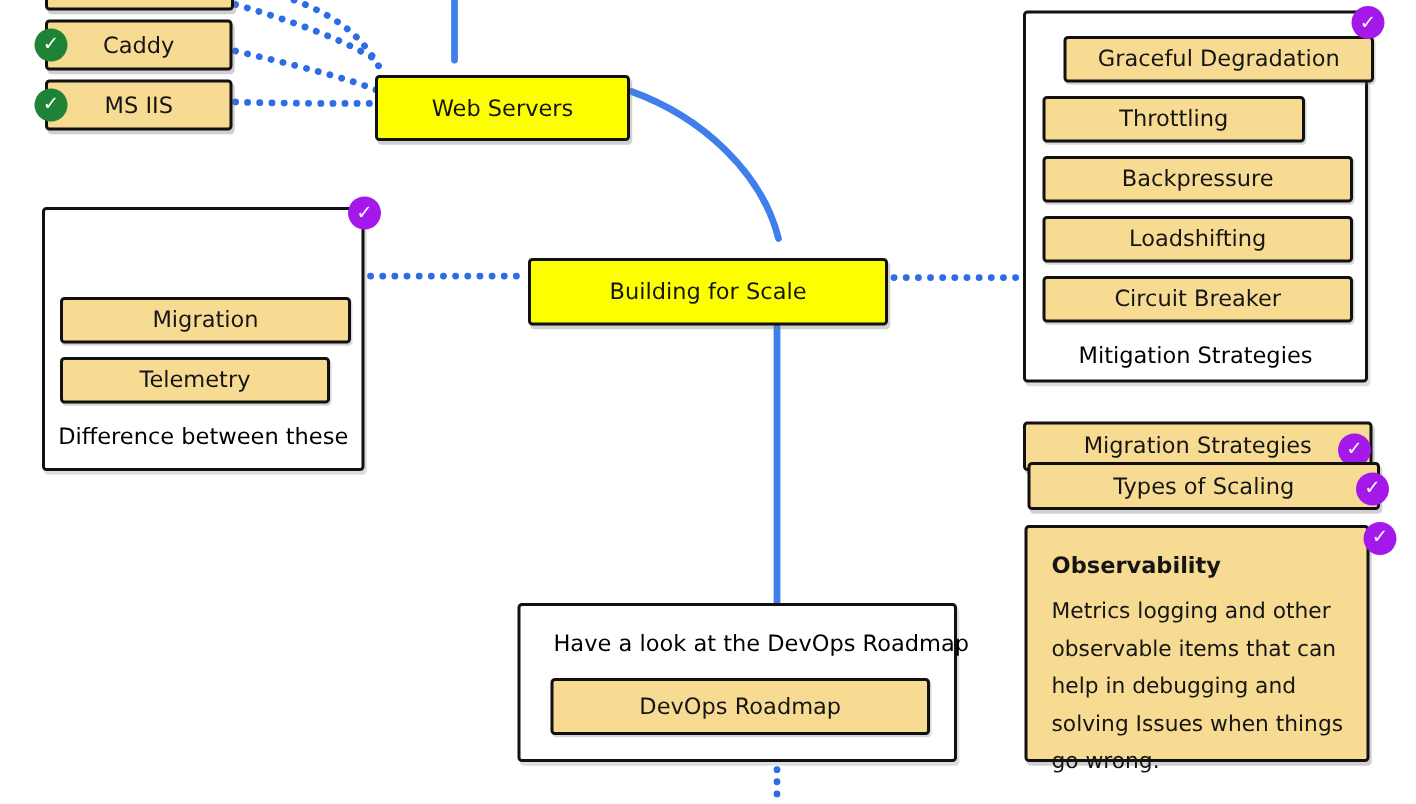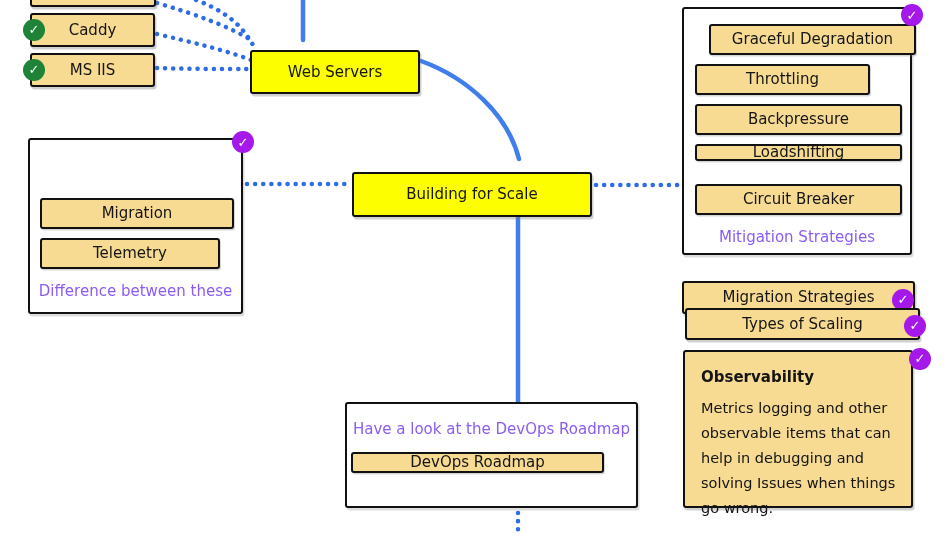--- a/index.html
+++ b/index.html
@@ -32,21 +32,21 @@
     background:var(--container-fill,#ffffff);
     border:2px solid var(--border,#111);
     border-radius:3px;
     box-sizing:border-box;
     box-shadow:1.5px 2.5px 0 rgba(120,120,120,0.25);
   }
   .container-box .node{box-shadow:1px 1.5px 0 rgba(120,120,120,0.3);}
   .caption{
     position:absolute;z-index:2;
     width:100%;text-align:center;
-    font-size:15px;color:#8b5cf6;
+    font-size:15px;color:#000000;
   }
   .badge{
     position:absolute;z-index:4;
     width:22px;height:22px;border-radius:50%;
     display:flex;align-items:center;justify-content:center;
     color:#fff;font-size:13px;font-weight:bold;
     box-sizing:border-box;
   }
   .badge.green{background:var(--check-green,#1e8237);}
   .badge.purple{background:var(--check-purple,#a418e9);}
@@ -106,21 +106,21 @@
     <span class="badge purple" style="left:217px;top:-5px;">✓</span>
     <div class="node subtopic" style="left:11px;top:15px;width:207px;height:31px;margin-left:14px;">
       <span>Graceful Degradation</span>
     </div>
     <div class="node subtopic" style="left:11px;top:55px;width:175px;height:31px;">
       <span>Throttling</span>
     </div>
     <div class="node subtopic" style="left:11px;top:95px;width:207px;height:31px;">
       <span>Backpressure</span>
     </div>
-    <div class="node subtopic" style="left:11px;top:135px;width:207px;height:17px;">
+    <div class="node subtopic" style="left:11px;top:135px;width:207px;height:31px;">
       <span>Loadshifting</span>
     </div>
     <div class="node subtopic" style="left:11px;top:175px;width:207px;height:31px;">
       <span>Circuit Breaker</span>
     </div>
     <div class="caption" style="top:219px;">Mitigation Strategies</div>
   </div>
 
   <div class="node subtopic" style="left:682px;top:265px;width:233px;height:33px;margin-top:16px;">
     <span>Migration Strategies</span>
@@ -131,20 +131,20 @@
     <span>Types of Scaling</span>
     <span class="badge purple" style="left:217px;top:5px;">✓</span>
   </div>
 
   <div class="node subtopic" style="left:683px;top:350px;width:230px;height:158px;cursor:pointer;">
     <span class="badge purple" style="left:224px;top:-4px;">✓</span>
     <div class="note-title" style="left:16px;top:17px;">Observability</div>
     <div class="note-body" style="left:16px;top:44px;width:208px;">Metrics logging and other observable items that can help in debugging and solving Issues when things go wrong.</div>
   </div>
 
-  <div class="container-box" style="left:345px;top:402px;width:293px;height:106px;">
+  <div class="container-box" style="left:345px;top:402px;width:293px;height:106px;padding-left:16px;">
     <div class="caption" style="top:16px;">Have a look at the DevOps Roadmap</div>
-    <div class="node subtopic" style="left:4px;top:48px;width:253px;height:21px;">
+    <div class="node subtopic" style="left:20px;top:48px;width:253px;height:38px;">
       <span>DevOps Roadmap</span>
     </div>
   </div>
 
 </div>
 
 </body></html>

